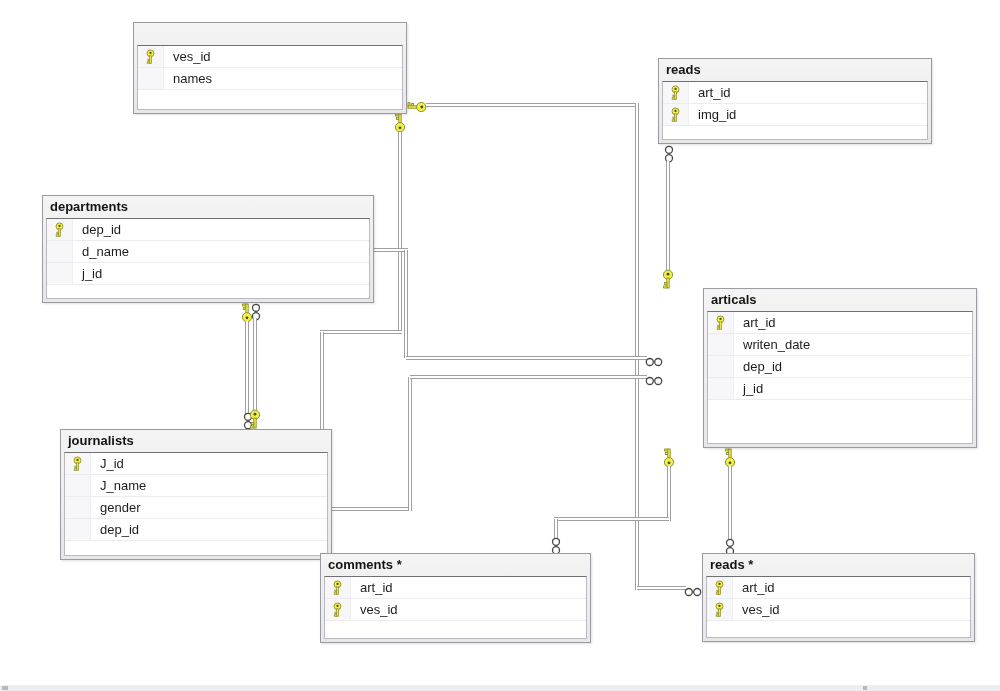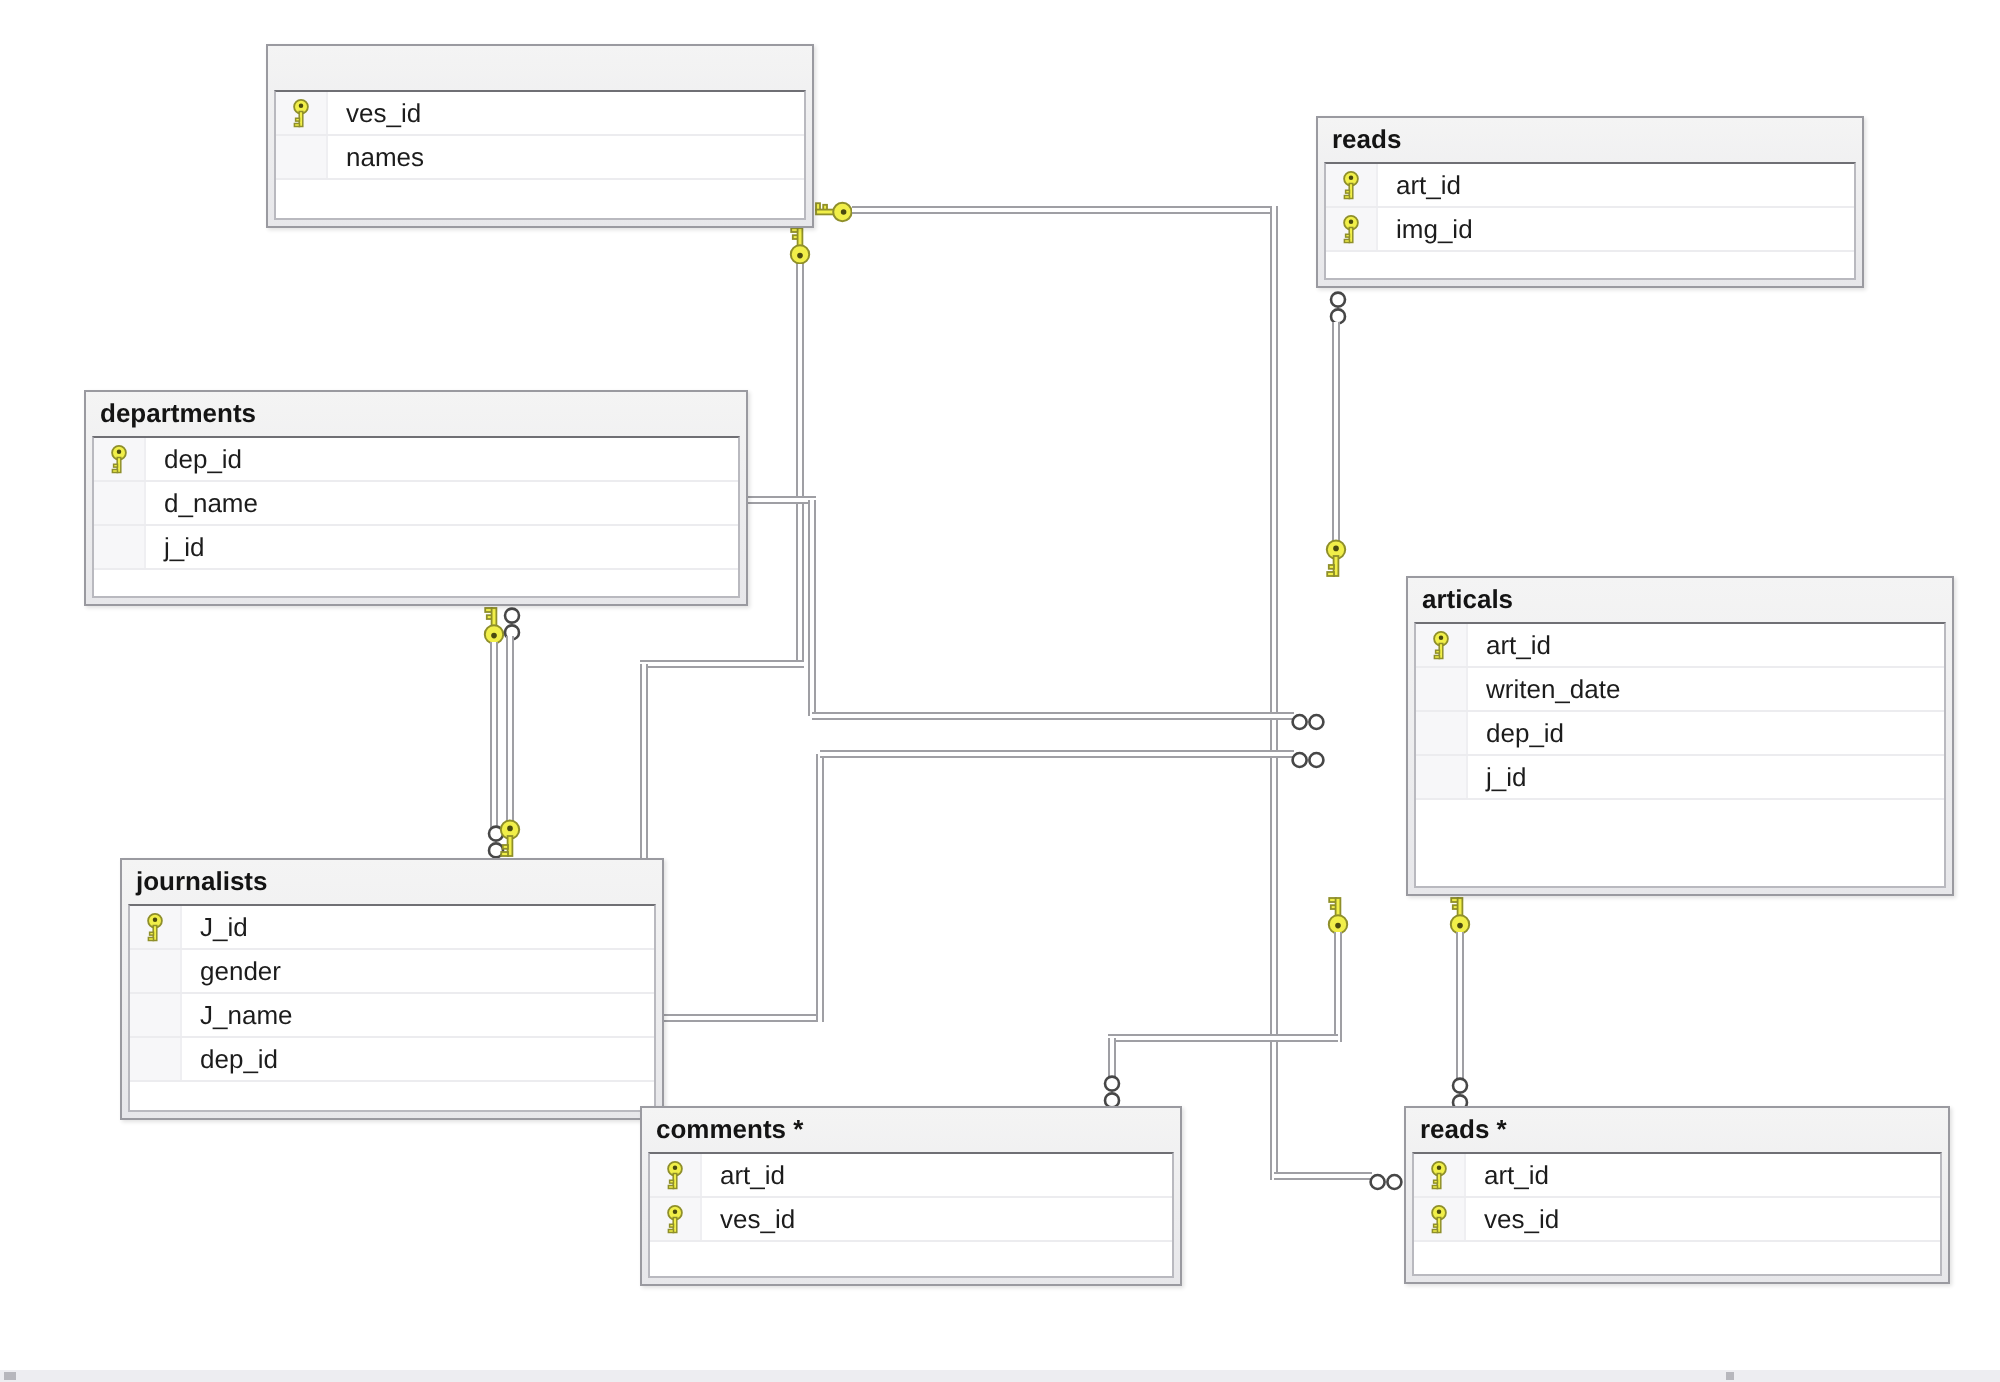--- a/index.html
+++ b/index.html
@@ -324,25 +324,25 @@
               <circle cx="6" cy="5.2" r="1.5" fill="#4a4a10"></circle>
               <rect x="4.8" y="9" width="2.4" height="10" fill="#f1ef49" stroke="#8f8f2a" stroke-width="1"></rect>
               <rect x="1.6" y="17" width="3.4" height="2" fill="#f1ef49" stroke="#8f8f2a" stroke-width="1"></rect>
               <rect x="2.4" y="13.5" width="2.6" height="1.9" fill="#f1ef49" stroke="#8f8f2a" stroke-width="1"></rect>
             </svg>
           </div>
           <div class="col-name">J_id</div>
         </div>
         <div class="tbl-row">
           <div class="row-icon-cell"></div>
+          <div class="col-name">J_name</div>
+        </div>
+        <div class="tbl-row">
+          <div class="row-icon-cell"></div>
           <div class="col-name">gender</div>
-        </div>
-        <div class="tbl-row">
-          <div class="row-icon-cell"></div>
-          <div class="col-name">J_name</div>
         </div>
         <div class="tbl-row">
           <div class="row-icon-cell"></div>
           <div class="col-name">dep_id</div>
         </div>
       </div>
   </div>
 
   <div class="tbl" style="left:320px;top:553px;width:271px;height:90px;">
     <div class="tbl-header">comments *</div>

